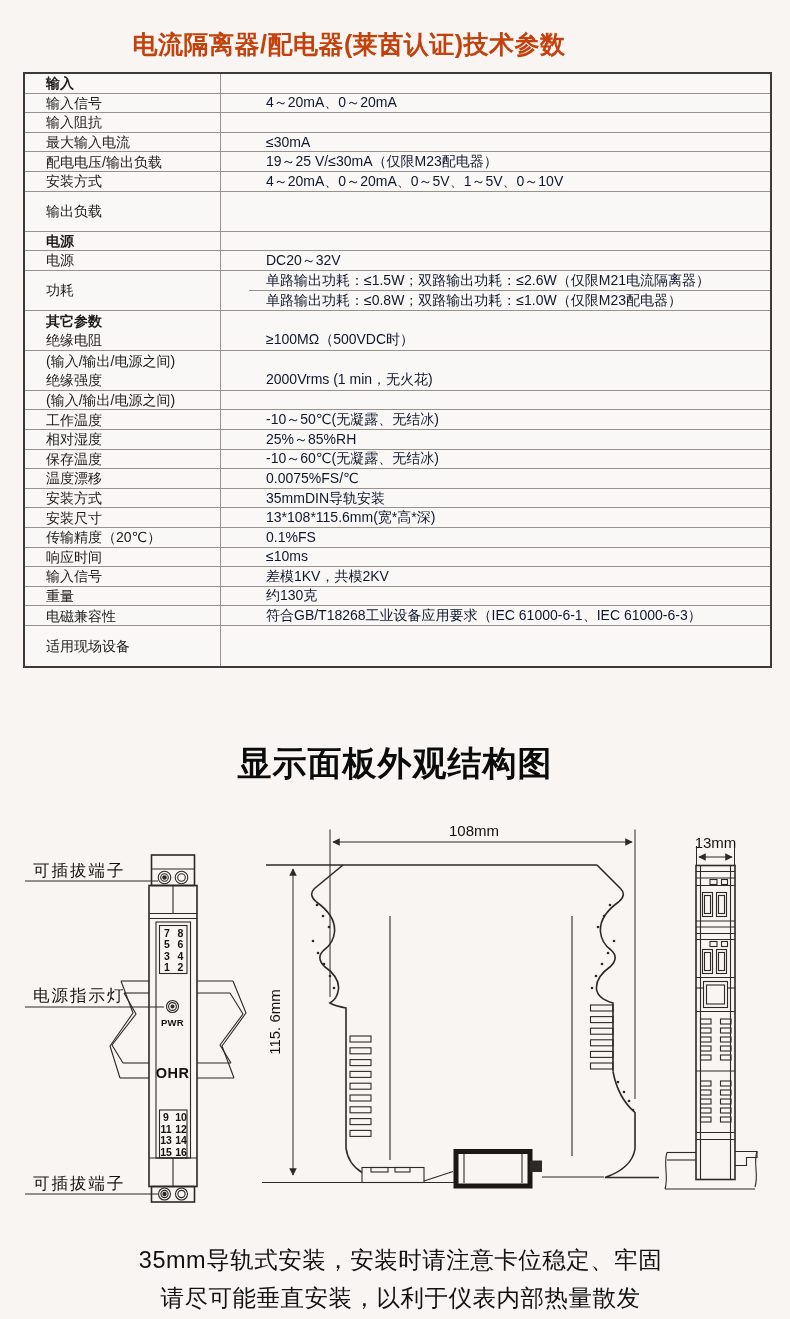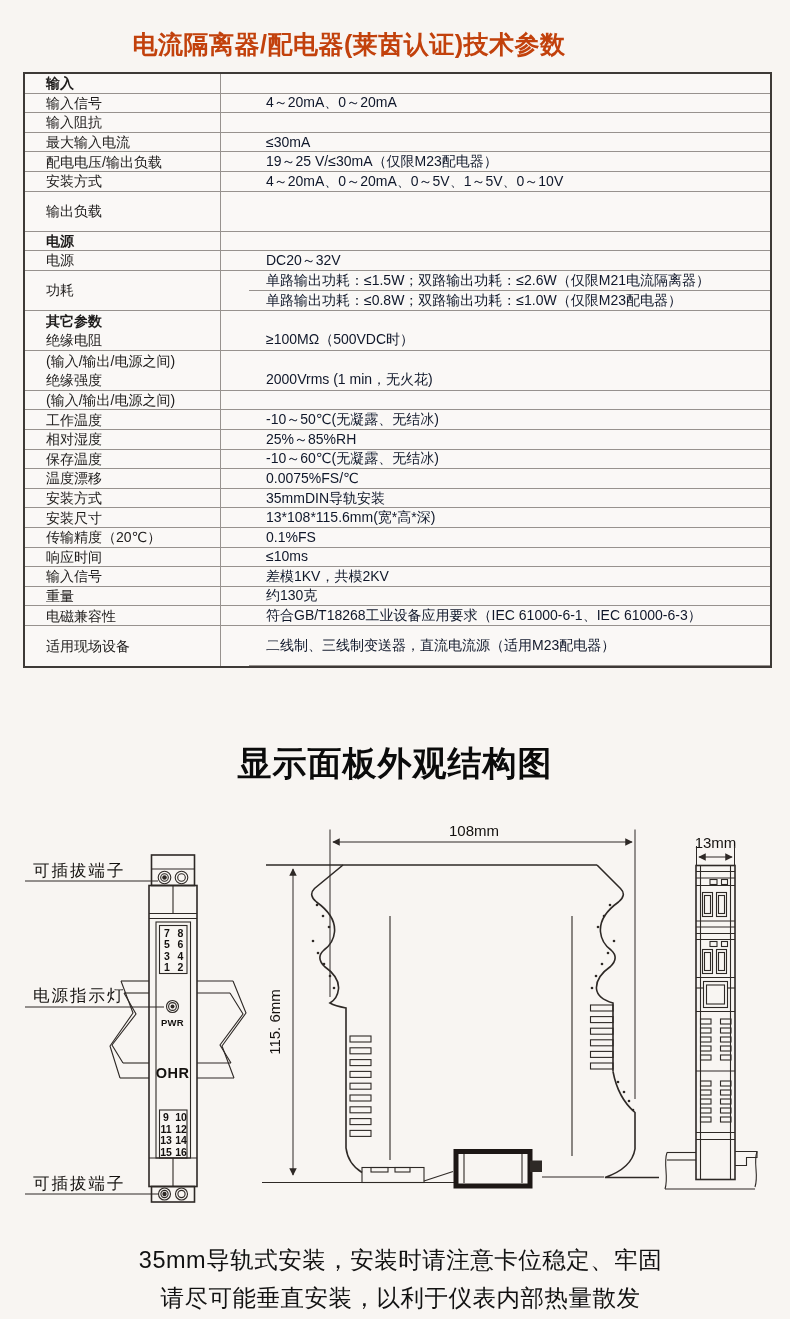--- a/index.html
+++ b/index.html
@@ -232,21 +232,20 @@
       </div>
       <div class="t-value">
         <div>符合GB/T18268工业设备应用要求（IEC 61000-6-1、IEC 61000-6-3）</div>
       </div>
     </div>
     <div class="t-row h2">
       <div class="t-label">
         <span>适用现场设备</span>
       </div>
       <div class="t-value split">
-        <div class="t-subrow">二线制、三线制变送器，直流电流源（适用M23配电器）</div>
       </div>
     </div>
   </div>
 
 <div class="section-title">显示面板外观结构图</div>
 
 <svg id="diagram" viewBox="0 815 790 400" xmlns="http://www.w3.org/2000/svg">
   <defs>
     <marker id="arr" viewBox="0 0 10 10" refX="9" refY="5" markerWidth="7.5" markerHeight="7.5" orient="auto-start-reverse">
       <path d="M0,0 L10,5 L0,10 z" fill="#2e2926"></path>

